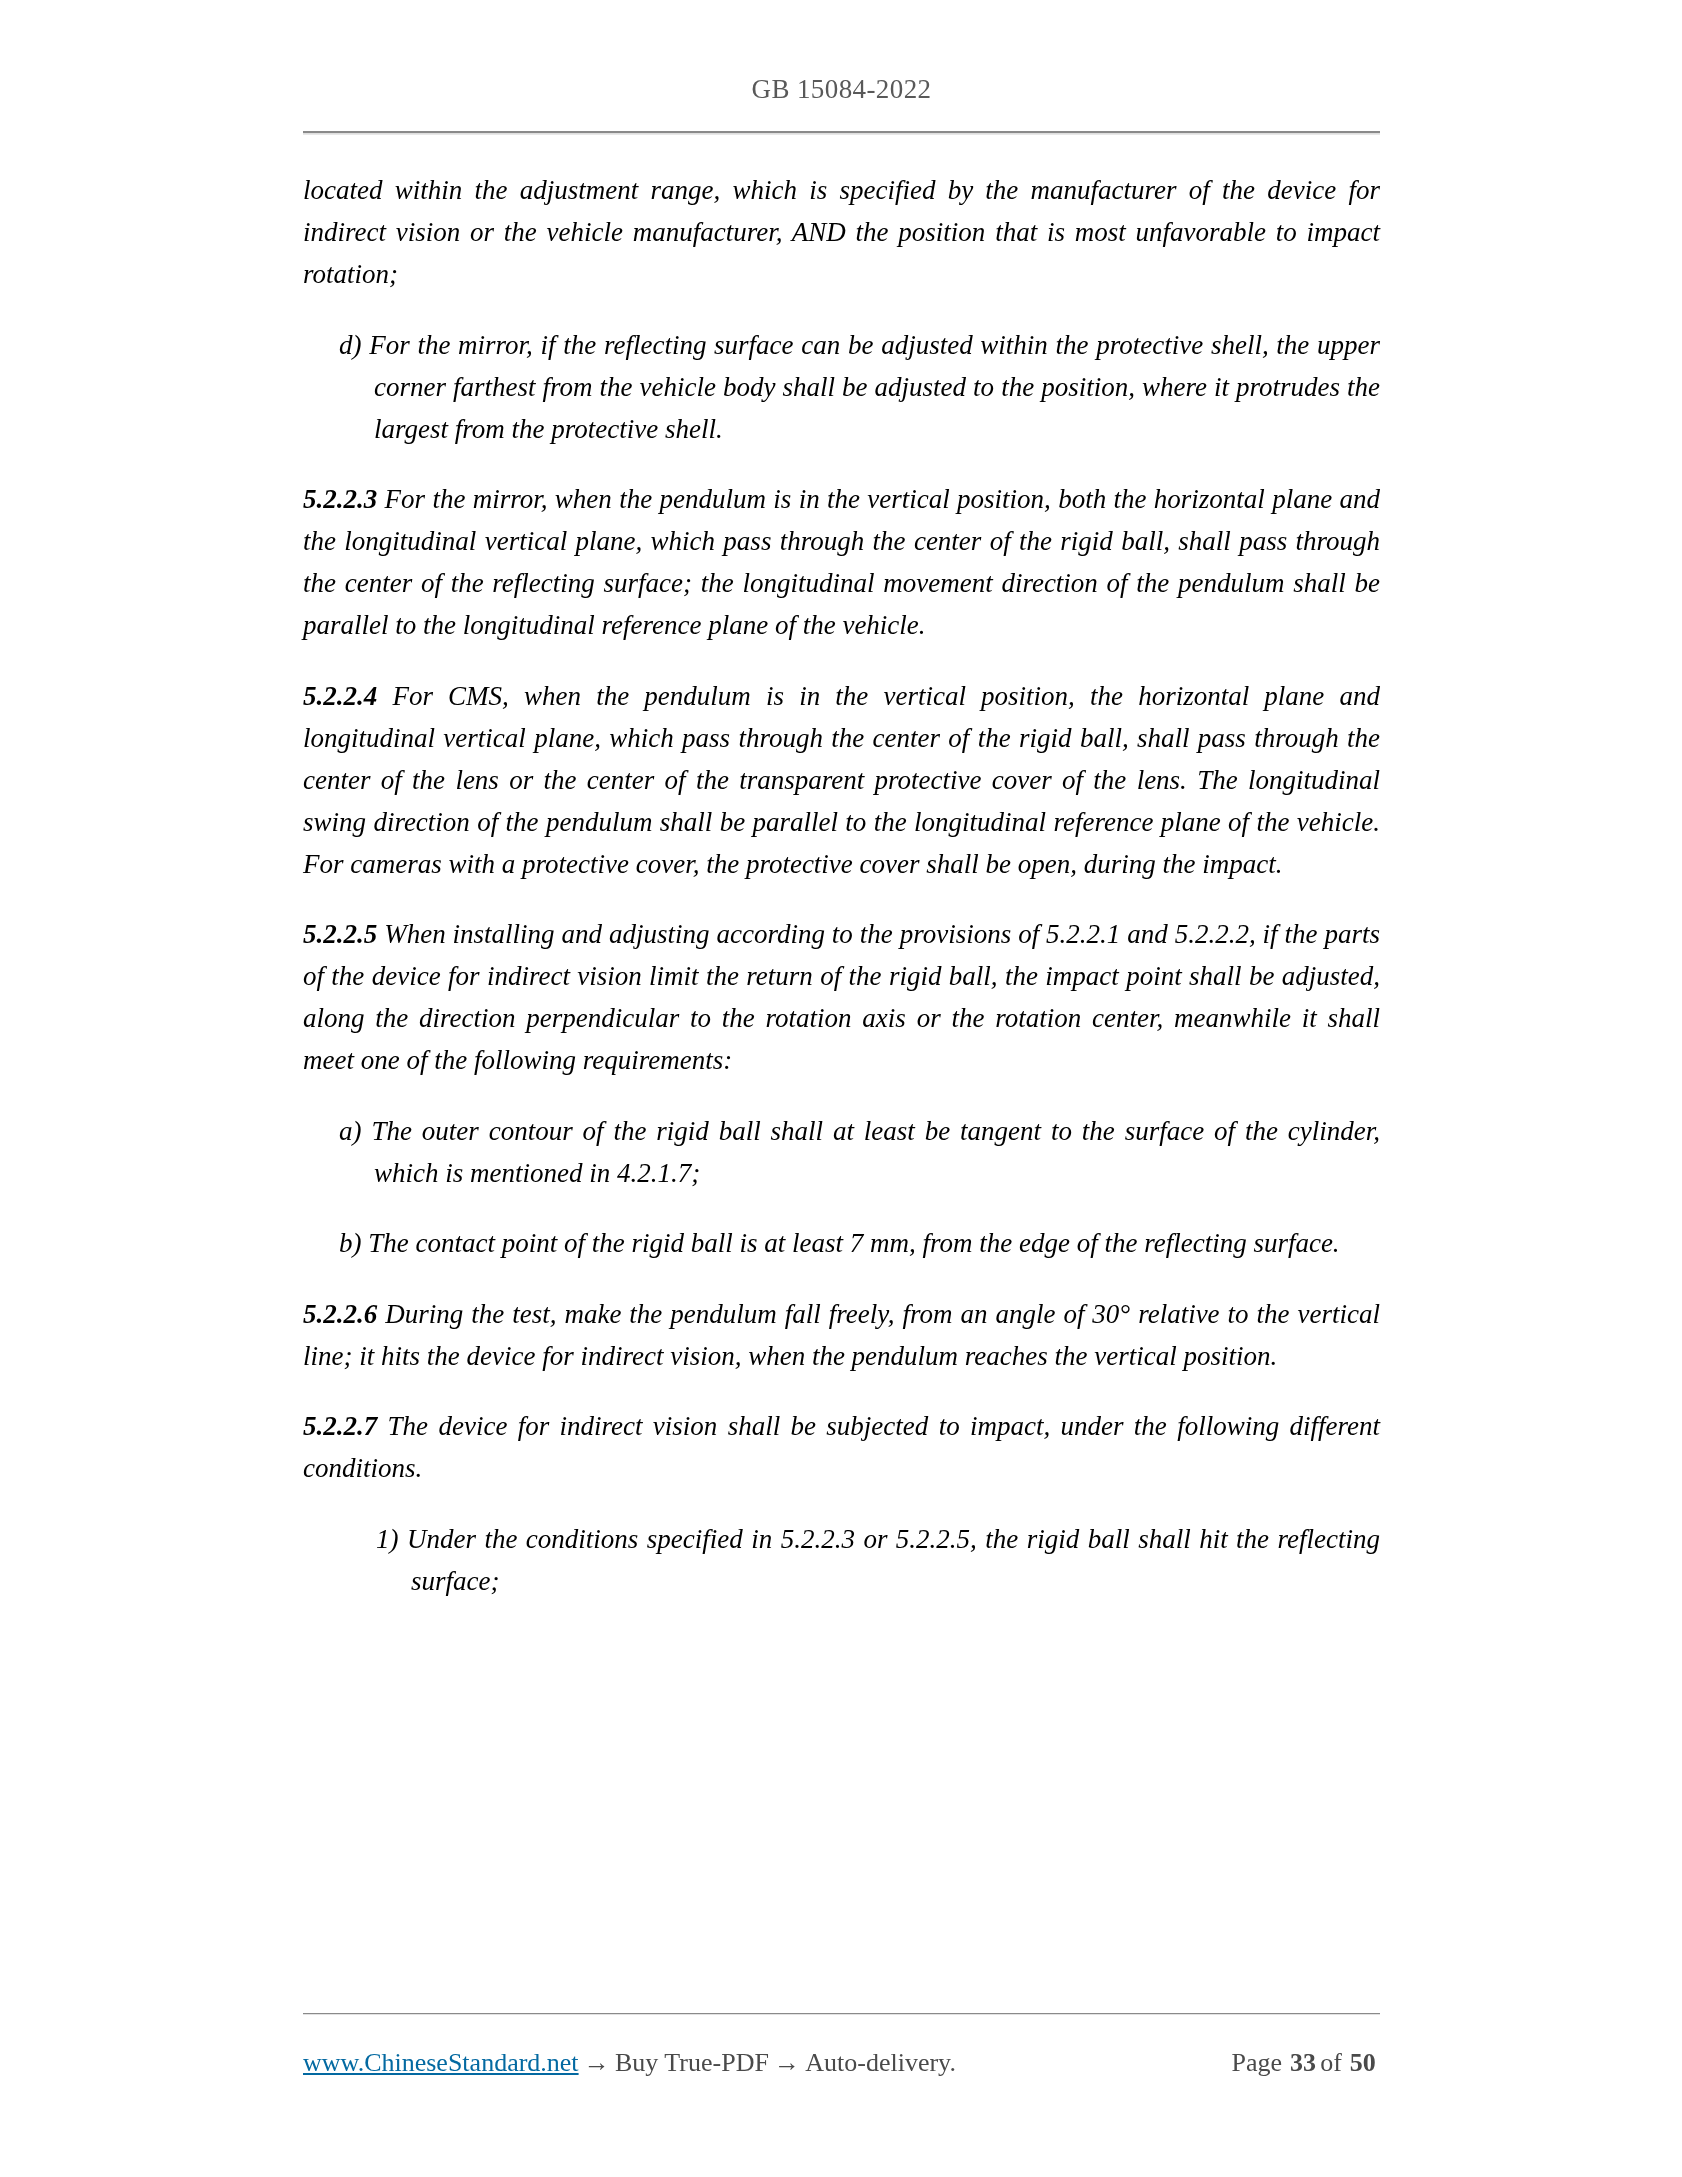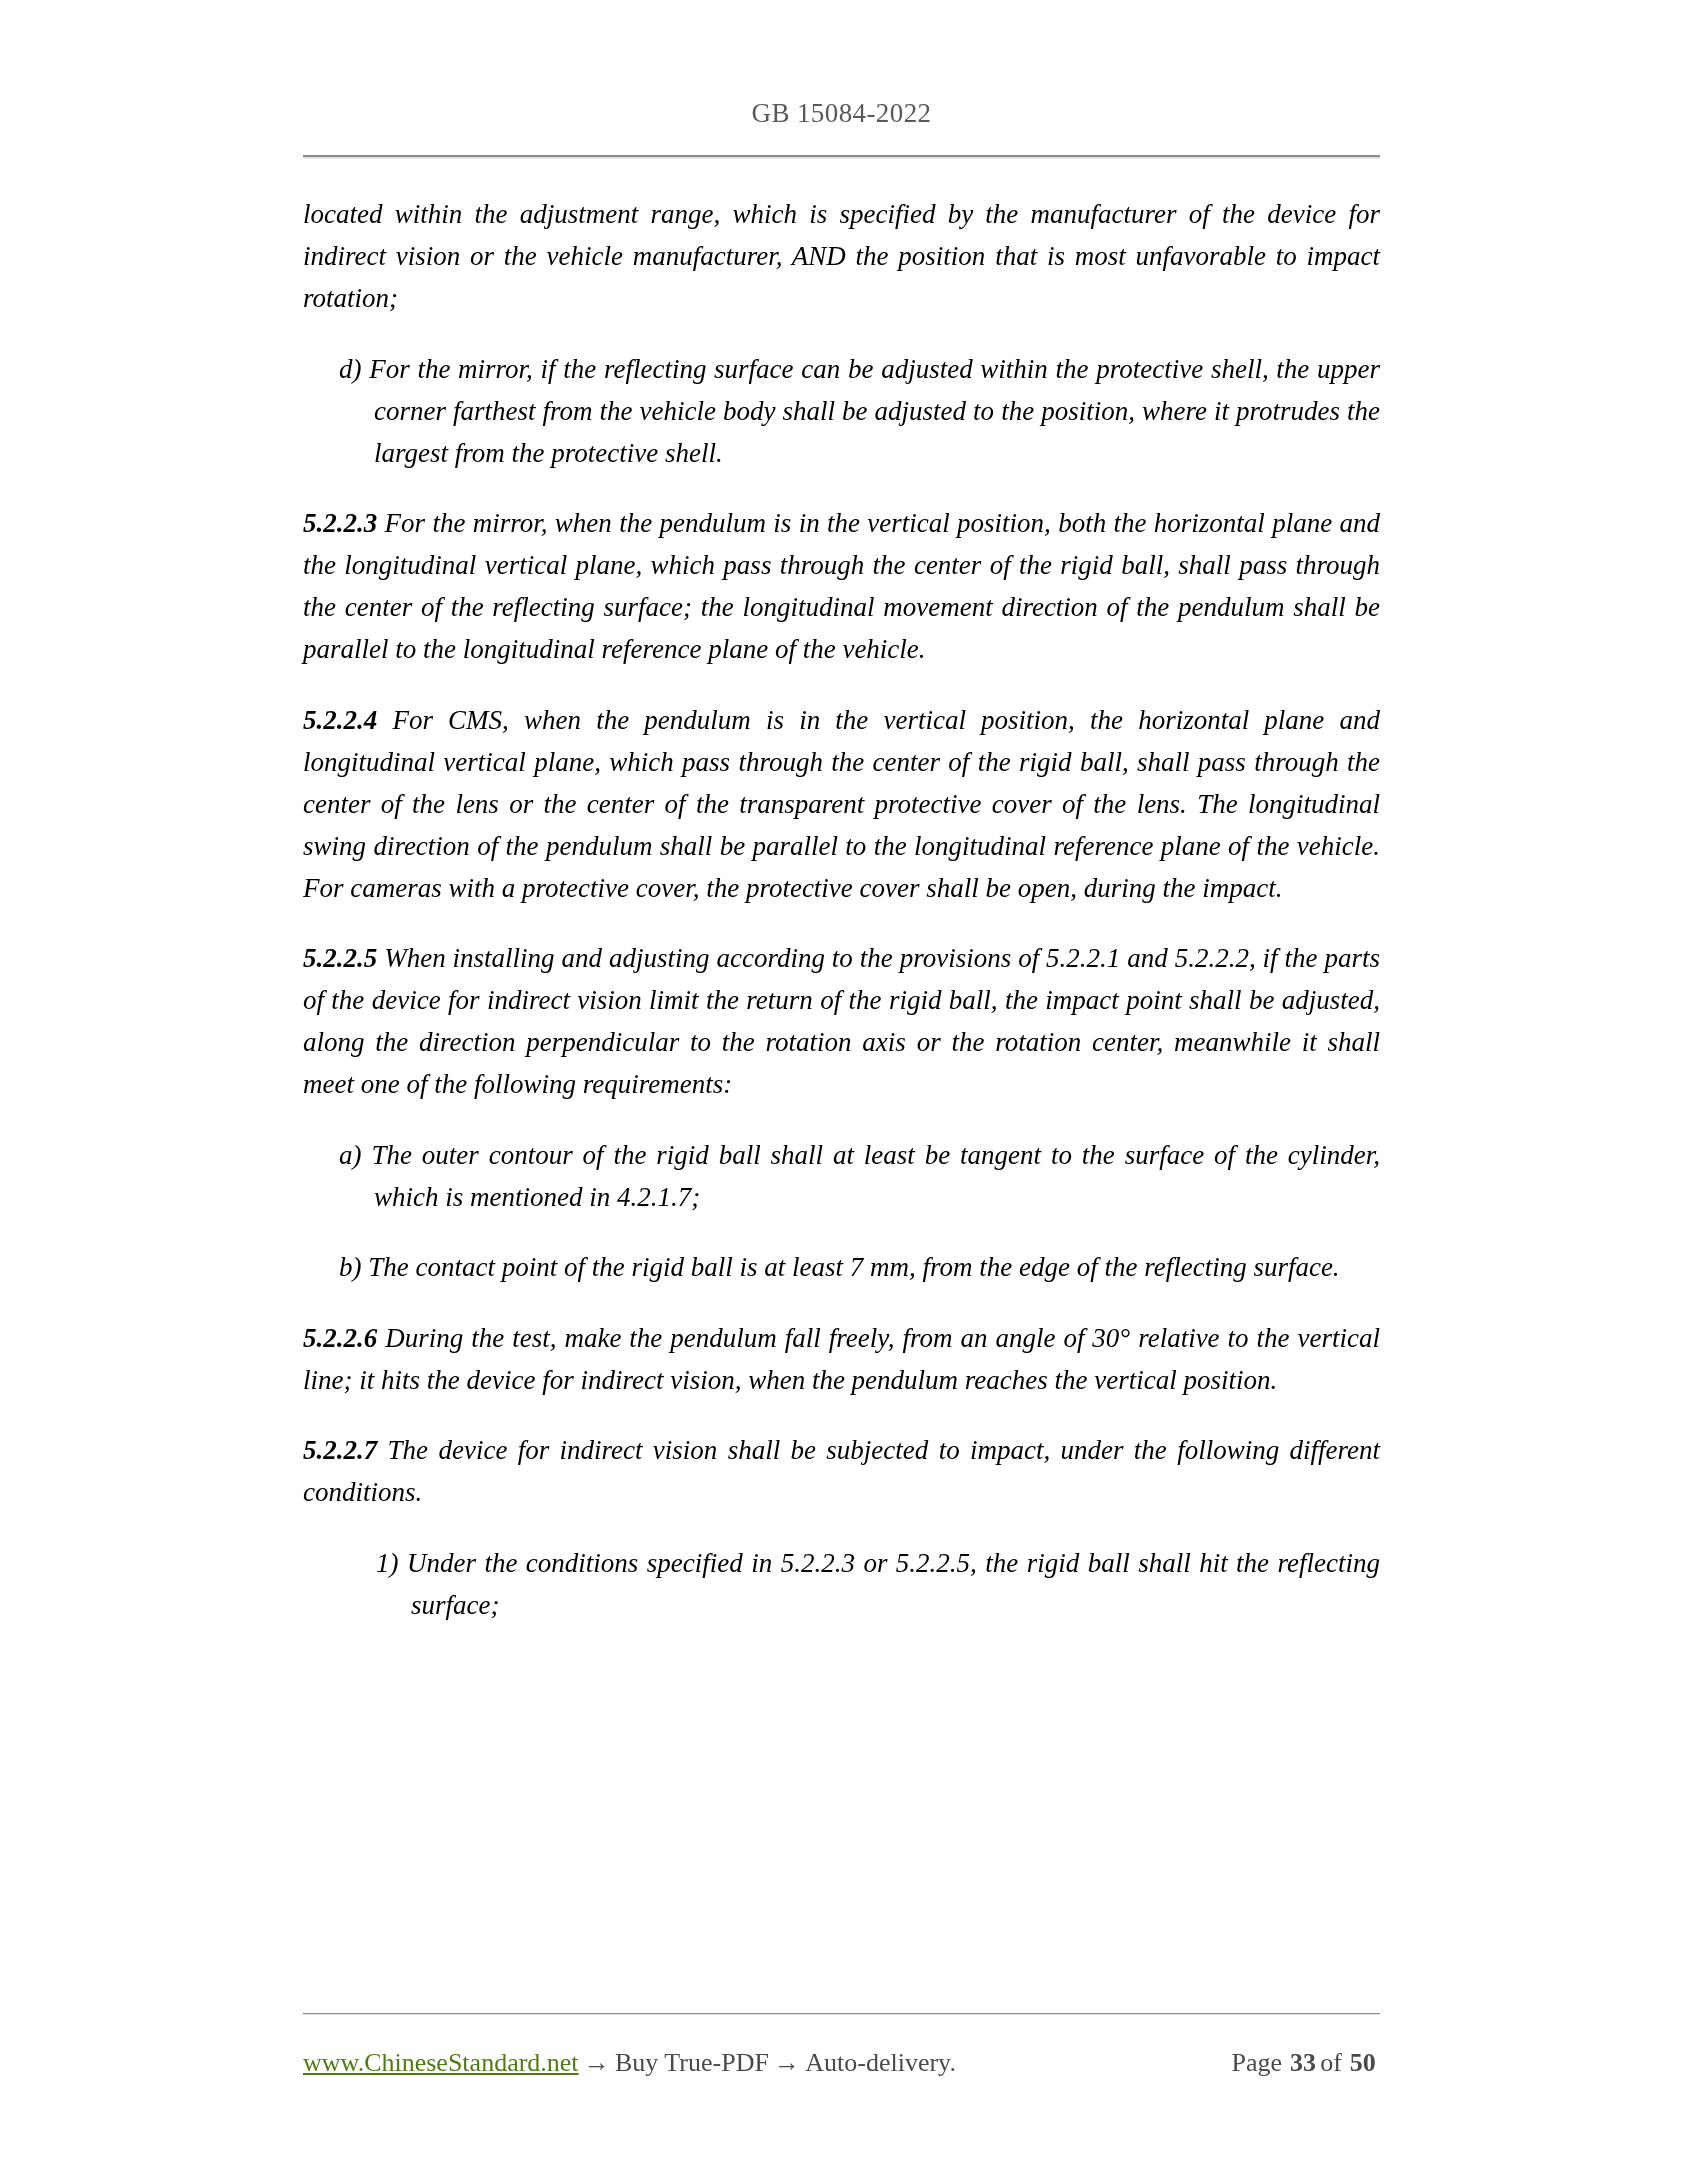--- a/index.html
+++ b/index.html
@@ -15,21 +15,21 @@
     font-family: "Liberation Serif", "DejaVu Serif", serif;
     color: #000000;
     overflow: hidden;
   }
   .col {
     width: 1077px;
     margin: 0 auto;
   }
   
   .doc-header {
-    padding-top: 96px;
+    padding-top: 72px;
   }
   .doc-title {
     text-align: center;
     font-size: 27px;
     line-height: 35px;
     color: #595959;
     letter-spacing: 0.4px;
   }
   .header-rule {
     margin-top: 24px;
@@ -71,21 +71,21 @@
     padding-top: 31px;
     font-size: 26px;
     line-height: 35px;
     color: #4a4a4a;
     display: flex;
     justify-content: space-between;
     align-items: baseline;
     text-align: left;
   }
   .footer-left a {
-    color: #4d7c0f;
+    color: #0369a1;
     text-decoration: underline;
     cursor: pointer;
   }
   .footer-left .arrow {
     font-weight: bold;
     padding: 0 5.2px;
   }
   .footer-right .num {
     font-weight: bold;
     padding: 0 4.3px;

